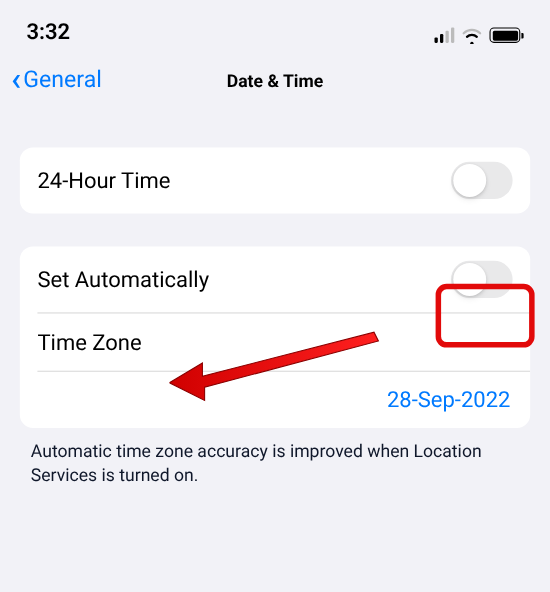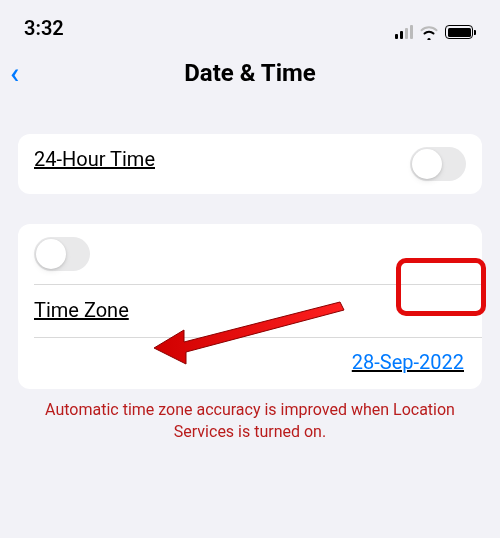--- a/index.html
+++ b/index.html
@@ -91,44 +91,43 @@
       position: absolute;
       left: 10px;
     }
     .chevron-left {
       font-size: 30px;
       font-weight: 500;
       line-height: 1;
       margin-right: 2px;
     }
     .nav-title {
-      font-size: 24px;
+      font-size: 16px;
       font-weight: 700;
       color: #000;
       position: absolute;
       left: 50%;
       transform: translateX(-50%);
     }
     .settings-group {
       margin: 14px 18px 0 18px;
       background: #fff;
       border-radius: 12px;
       overflow: hidden;
     }
     .settings-group.second {
       margin-top: 30px;
     }
     .setting-row {
       display: flex;
-      align-items: flex-start;
+      align-items: center;
       justify-content: space-between;
       padding: 13px 16px;
       min-height: 52px;
       position: relative;
-      text-decoration: underline;
     }
     .settings-group.second .row-divider {
       height: 0.5px;
       background: rgba(0,0,0,0.15);
       margin-left: 16px;
     }
     .setting-label {
       font-size: 20px;
       font-weight: 400;
       color: #000;
@@ -169,24 +168,23 @@
       height: 30px;
       background: #fff;
       border-radius: 50%;
       position: absolute;
       top: 2px;
       left: 2px;
       box-shadow: 0 1px 3px rgba(0,0,0,0.15), 0 3px 6px rgba(0,0,0,0.06);
     }
     .footer-text {
       font-size: 16px;
-      color: #b91c1c;
+      color: #0f172a;
       padding: 10px 28px 0 28px;
       line-height: 1.35;
-      text-align: center;
     }
     .highlight-box {
       position: absolute;
       border: 5px solid #e20a0a;
       border-radius: 10px;
       width: 90px;
       height: 58px;
       right: 14px;
       top: 258px;
       pointer-events: none;
@@ -222,35 +220,37 @@
           <div class="battery-fill"></div>
         </div>
       <div class="battery-tip"></div>
     </div>
   </div>
 </div>
 
 <div class="nav-header">
   <div class="back-button">
     <span class="chevron-left">‹</span>
+    <span>General</span>
   </div>
   <div class="nav-title">Date &amp; Time</div>
 </div>
 
 <div class="settings-group">
   <div class="setting-row">
     <div class="setting-label">24-Hour Time</div>
     <div class="toggle">
       <div class="toggle-knob"></div>
     </div>
   </div>
 </div>
 
 <div class="settings-group second">
   <div class="setting-row">
+    <div class="setting-label">Set Automatically</div>
     <div class="toggle">
       <div class="toggle-knob"></div>
     </div>
   </div>
   <div class="row-divider"></div>
   <div class="setting-row">
     <div class="setting-label">Time Zone</div>
   </div>
   <div class="row-divider"></div>
   <div class="setting-row date-time-row">

